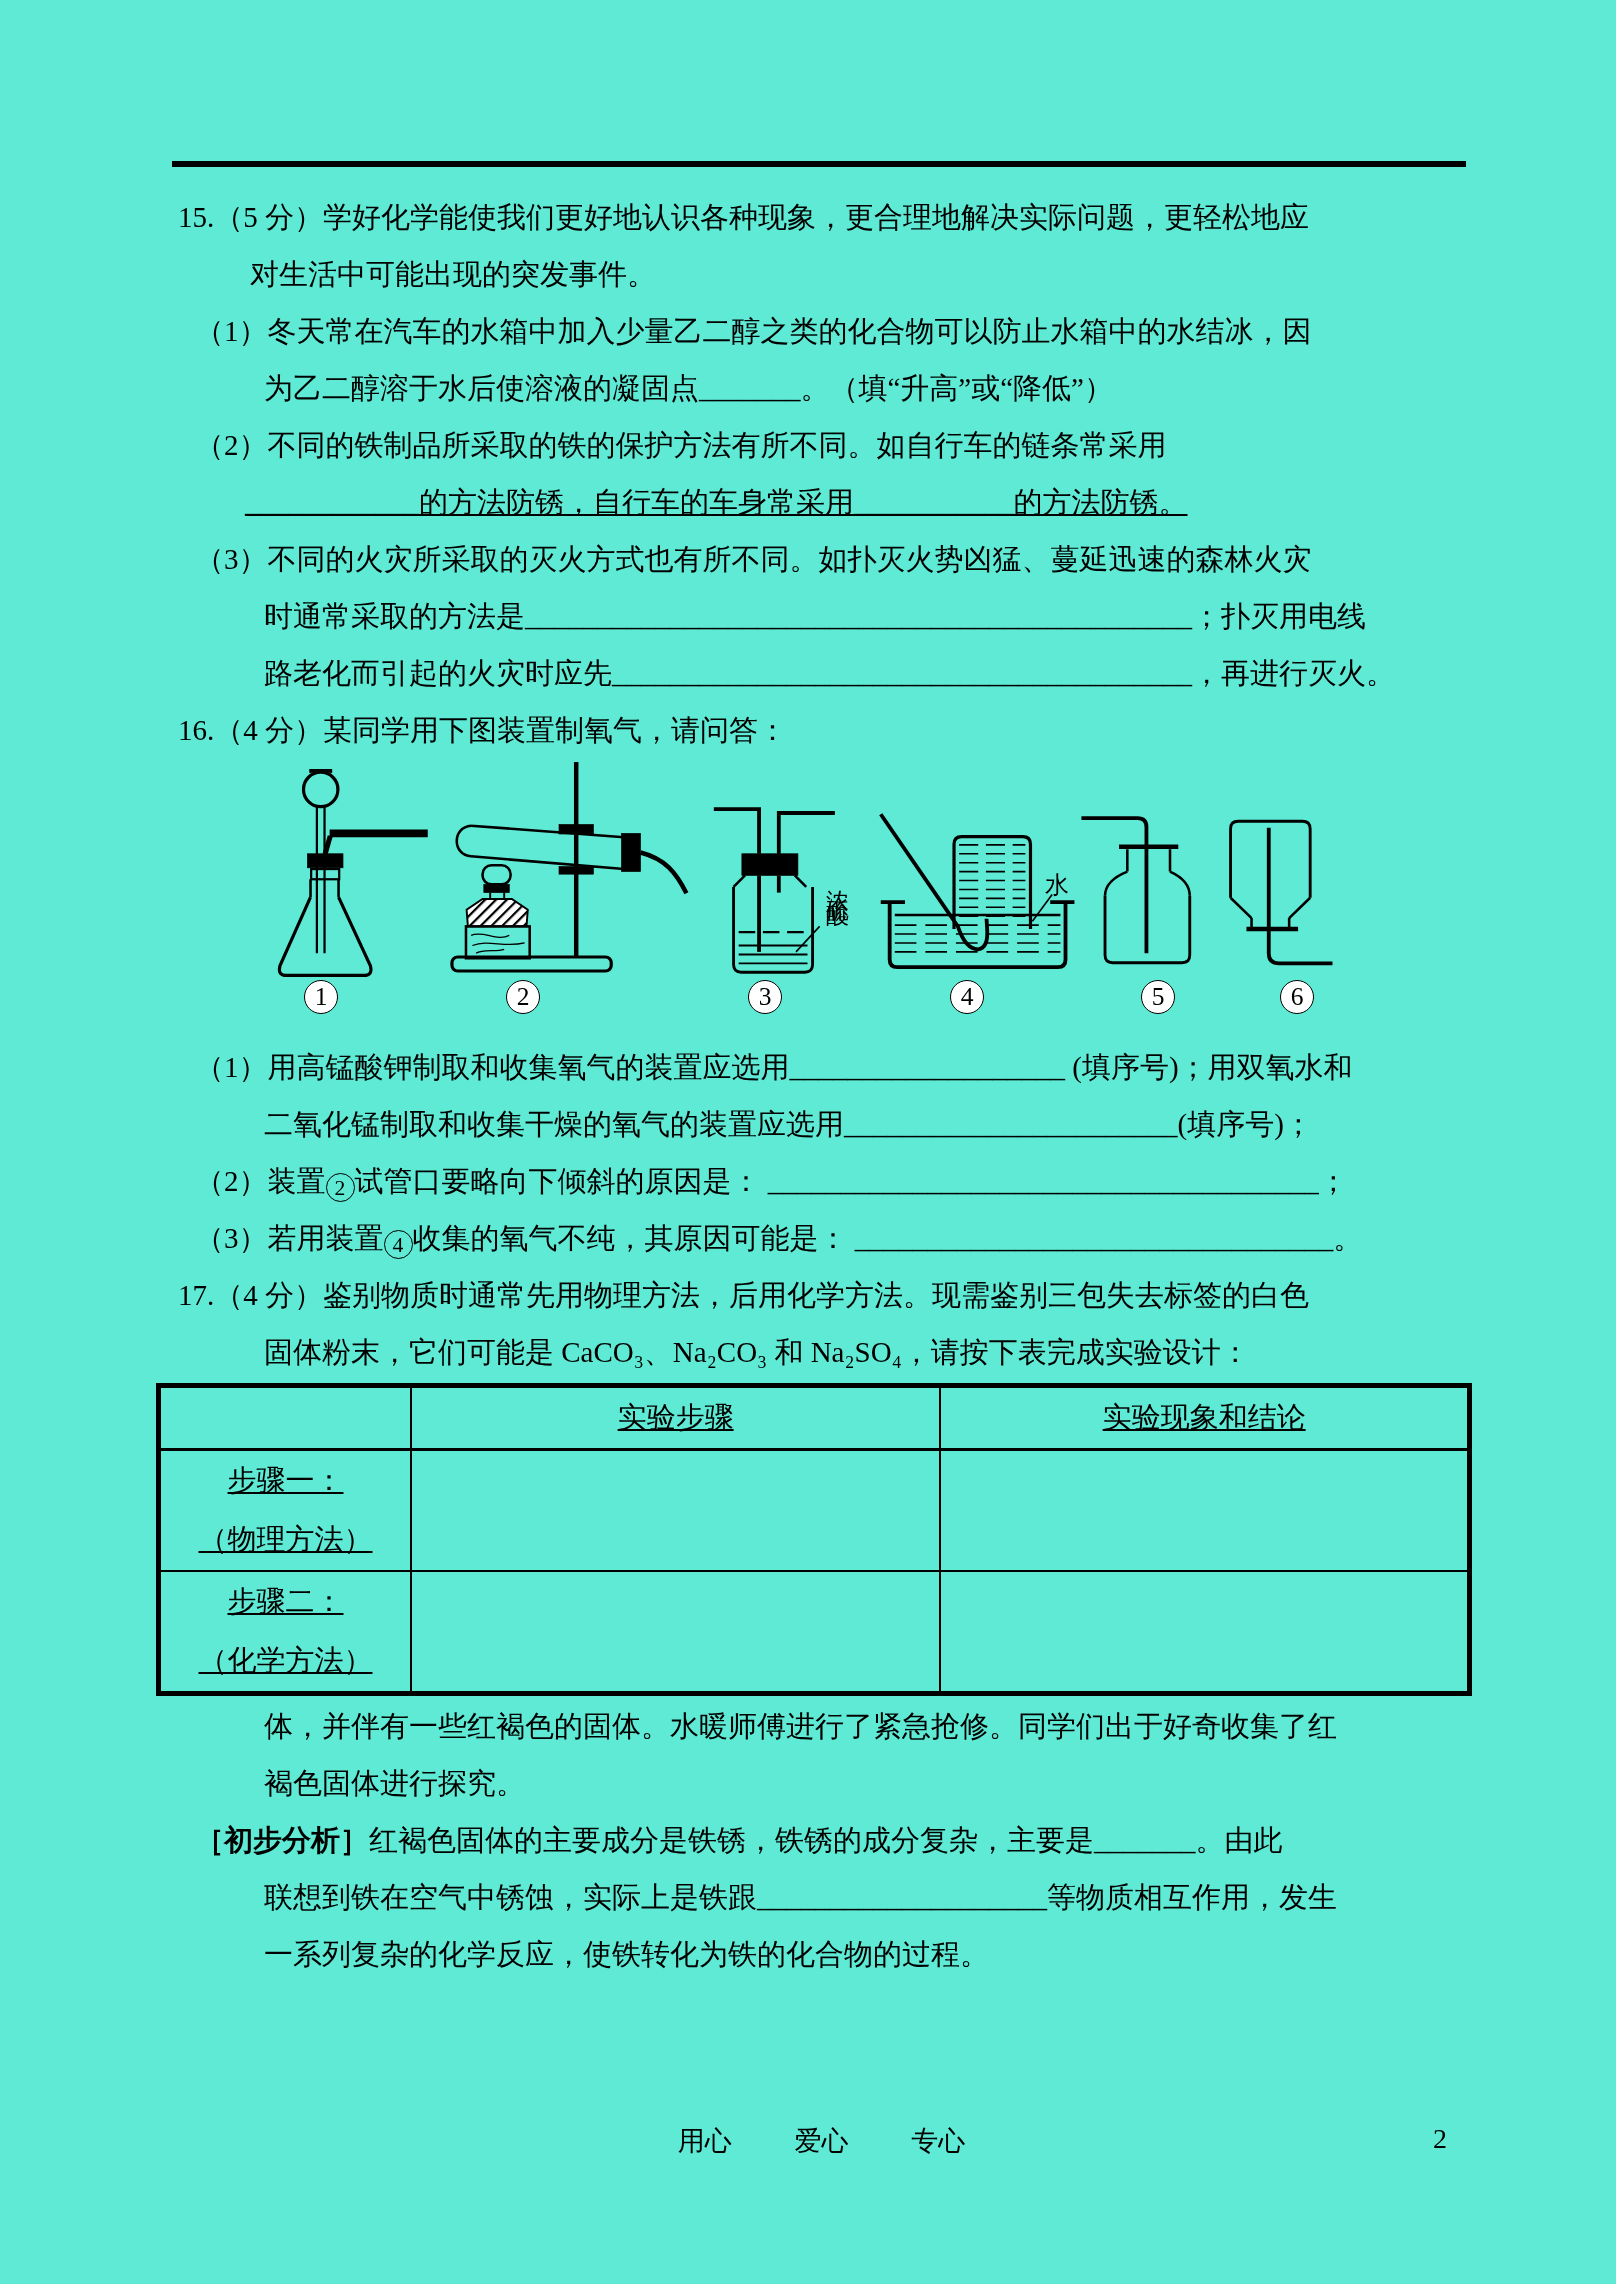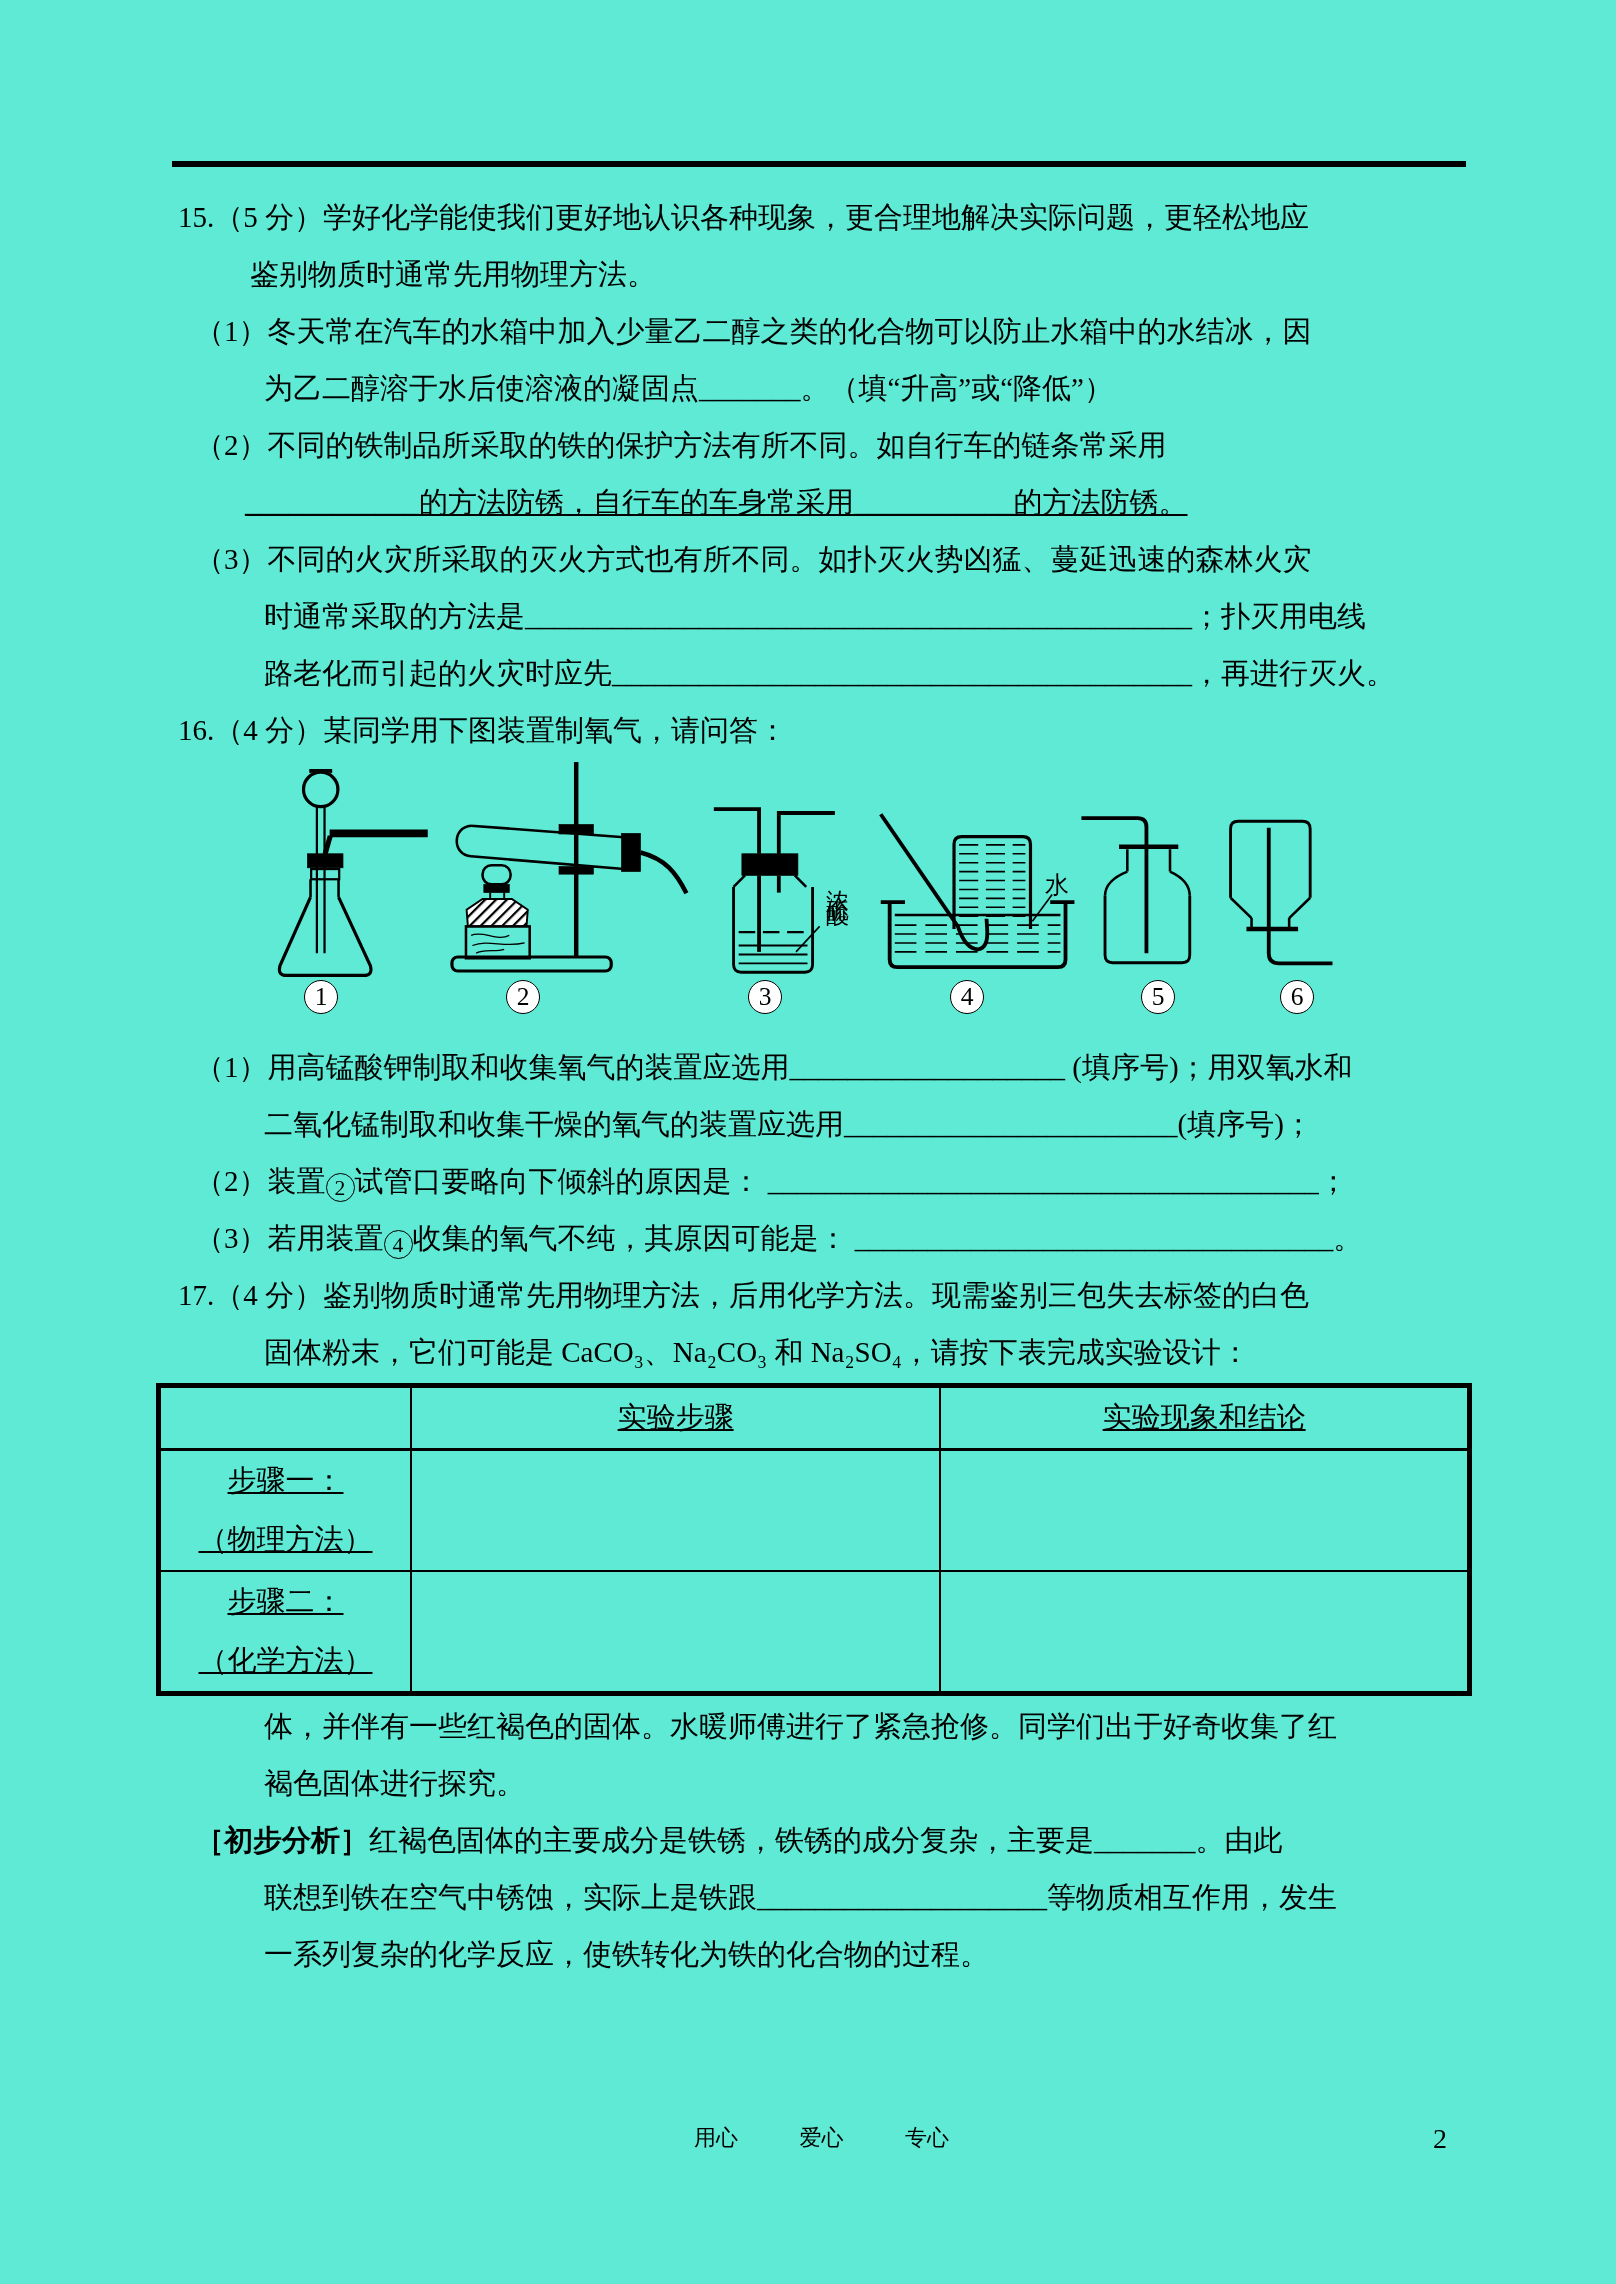--- a/index.html
+++ b/index.html
@@ -34,33 +34,33 @@
   .w-label { position:absolute; left:867px; top:107px; font-size:24px; }
   
   table.exp { border-collapse:collapse; margin:1.3px 0 2.5px -22px; width:1316px; table-layout:fixed;
     border:5.1px solid #000; }
   table.exp td { border:2.5px solid #000; text-align:center; vertical-align:middle; padding:0;text-decoration:underline; }
   table.exp tr.hdr td { height:60px; border-bottom:3.8px solid #000; }
   table.exp tr.body td { height:119px; }
   table.exp td.c1 { width:249px; }
   .cell-line { line-height:59px; height:59px; }
   
-  .footer { position:absolute; left:178px; top:2123px; width:1287px; text-align:center; font-size:22px; }
+  .footer { position:absolute; left:178px; top:2123px; width:1287px; text-align:center; font-size:27px; }
   .footer span { margin:0 28px; }
   .page-num { position:absolute; left:1433px; top:2123px; font-size:28px; }
 </style>
 </head>
 <body>
 
 <div class="page">
   <div class="top-rule"></div>
 
   <div class="content">
     <div class="line">15.（5 分）学好化学能使我们更好地认识各种现象，更合理地解决实际问题，更轻松地应</div>
-    <div class="line ind-hang">鉴别物质时通常先用物理方法。</div>
+    <div class="line ind-hang">对生活中可能出现的突发事件。</div>
     <div class="line ind-item">（1）冬天常在汽车的水箱中加入少量乙二醇之类的化合物可以防止水箱中的水结冰，因</div>
     <div class="line ind-cont">为乙二醇溶于水后使溶液的凝固点_______。（填“升高”或“降低”）</div>
     <div class="line ind-item">（2）不同的铁制品所采取的铁的保护方法有所不同。如自行车的链条常采用</div>
     <div class="line ind-blank">____________的方法防锈，自行车的车身常采用___________的方法防锈。</div>
     <div class="line ind-item">（3）不同的火灾所采取的灭火方式也有所不同。如扑灭火势凶猛、蔓延迅速的森林火灾</div>
     <div class="line ind-cont">时通常采取的方法是______________________________________________；扑灭用电线</div>
     <div class="line ind-cont">路老化而引起的火灾时应先________________________________________，再进行灭火。</div>
     <div class="line">16.（4 分）某同学用下图装置制氧气，请问答：</div>
 
     <div class="diagram">

